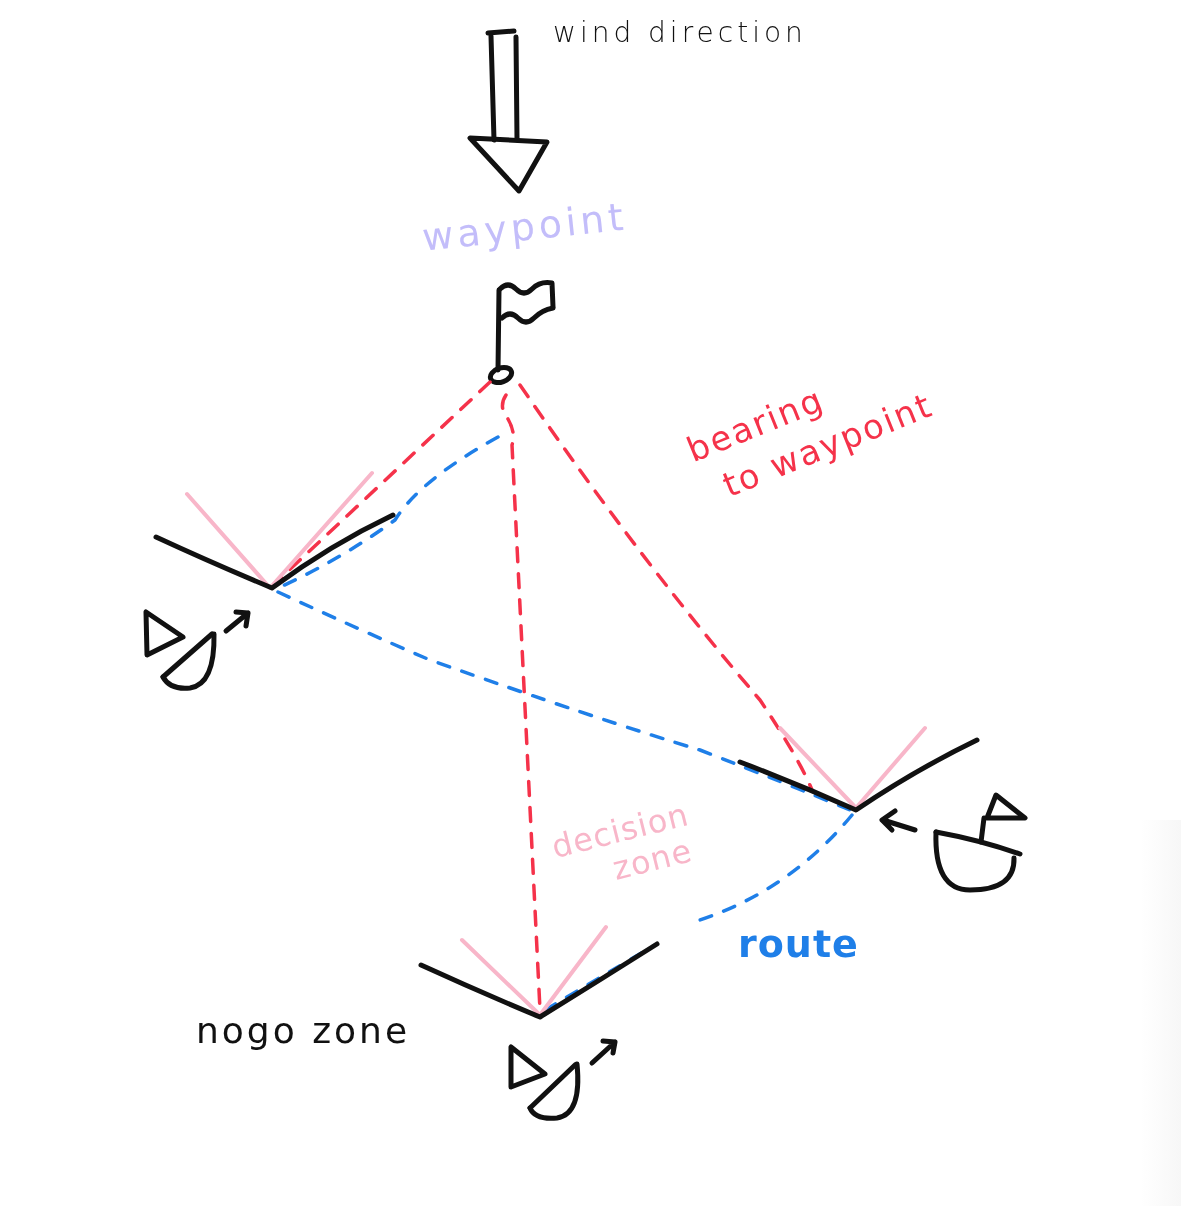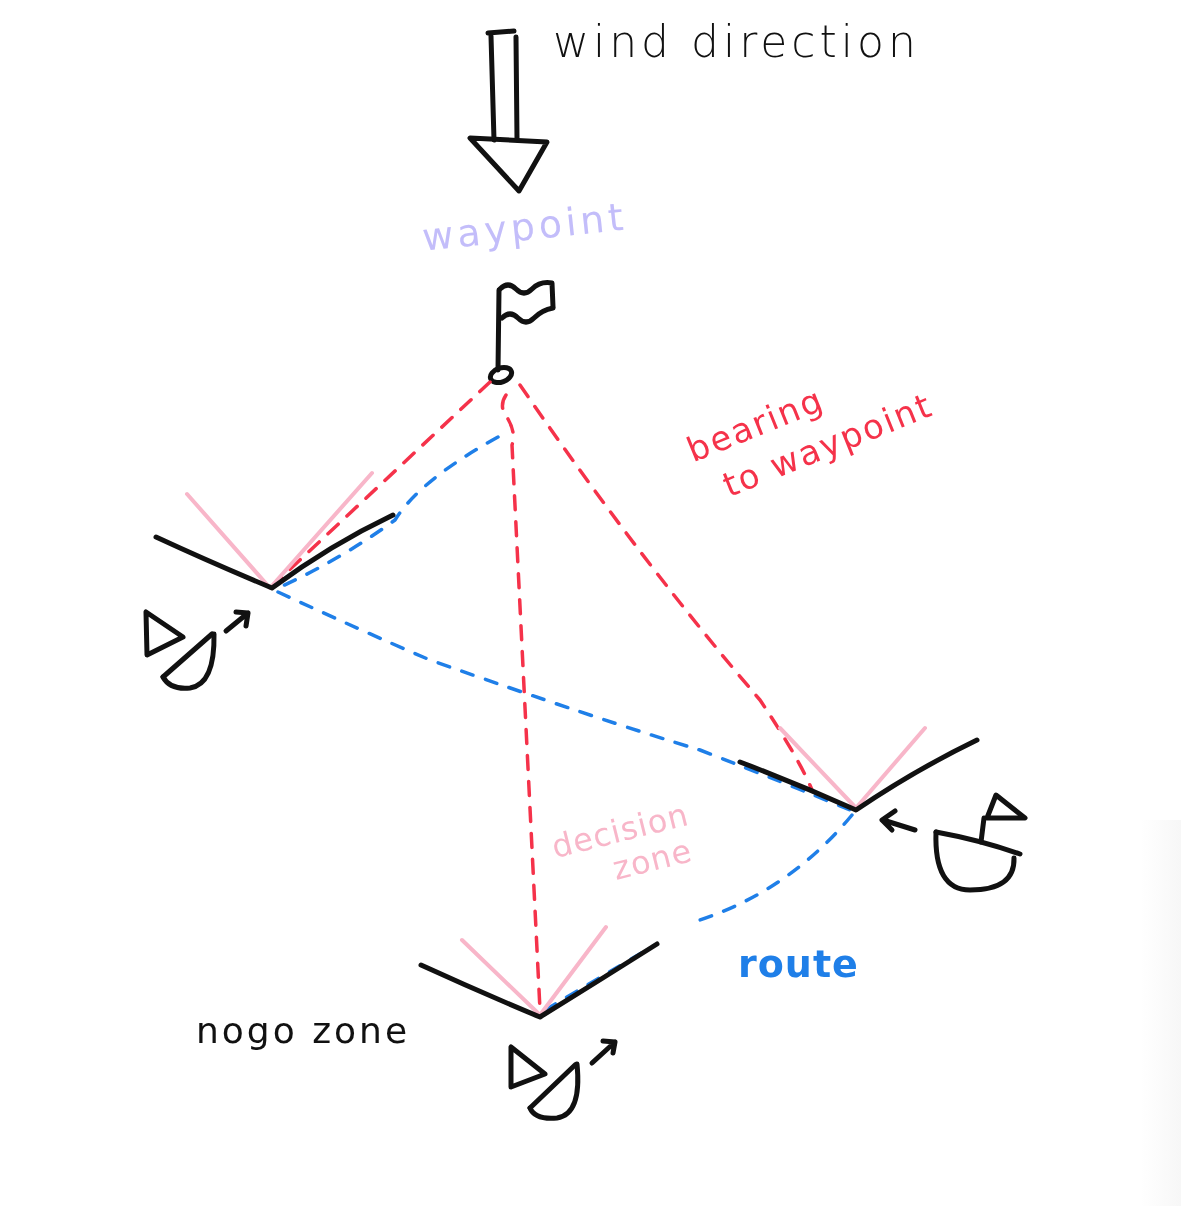--- a/index.html
+++ b/index.html
@@ -2,25 +2,25 @@
 <html><head>
   <meta charset="utf-8">
   <style>
     html, body { margin: 0; padding: 0; background: #ffffff; }
     body { width: 1181px; height: 1206px; position: relative; overflow: hidden; }
     #canvas { position: absolute; left: 0; top: 0; width: 1181px; height: 1206px; }
     .edge-shade { position: absolute; right: 0; top: 820px; width: 40px; height: 386px;
       background: linear-gradient(to right, rgba(250,250,250,0), #f7f7f7); }
     .lbl { position: absolute; font-family: "DejaVu Sans", sans-serif; white-space: nowrap;
       letter-spacing: 4px; }
-    .lbl-wind { left: 553px; top: 16px; font-size: 44px; color: #111111; font-weight: 300; text-align: right; }
+    .lbl-wind { left: 553px; top: 16px; font-size: 28px; color: #111111; font-weight: 300; text-align: right; }
     .lbl-waypoint { left: 420px; top: 216px; font-size: 38px; transform: rotate(-6deg); transform-origin: left top; }
     .lbl-bearing { left: 680px; top: 430px; font-size: 34px; line-height: 46px; transform: rotate(-22deg); transform-origin: left top; letter-spacing: 2px; }
     .lbl-decision { left: 548px; top: 830px; font-size: 32px; line-height: 36px; transform: rotate(-14deg); transform-origin: left top; letter-spacing: 1px; }
-    .lbl-route { left: 738px; top: 922px; font-size: 38px; font-weight: bold; letter-spacing: 1px; margin-top: 20px; }
+    .lbl-route { left: 738px; top: 922px; font-size: 38px; font-weight: bold; letter-spacing: 1px; }
     .lbl-nogo { left: 196px; top: 1010px; font-size: 36px; color: #111111; letter-spacing: 3px; }
   </style>
 </head>
 <body>
 
 <svg id="canvas" viewBox="0 0 1181 1206" xmlns="http://www.w3.org/2000/svg" fill="none" stroke-linecap="round" stroke-linejoin="round">
 
   <g stroke="#111111" stroke-width="5">
     <path d="M488 33 L514 31"></path>
     <path d="M491 36 L494 140"></path>

